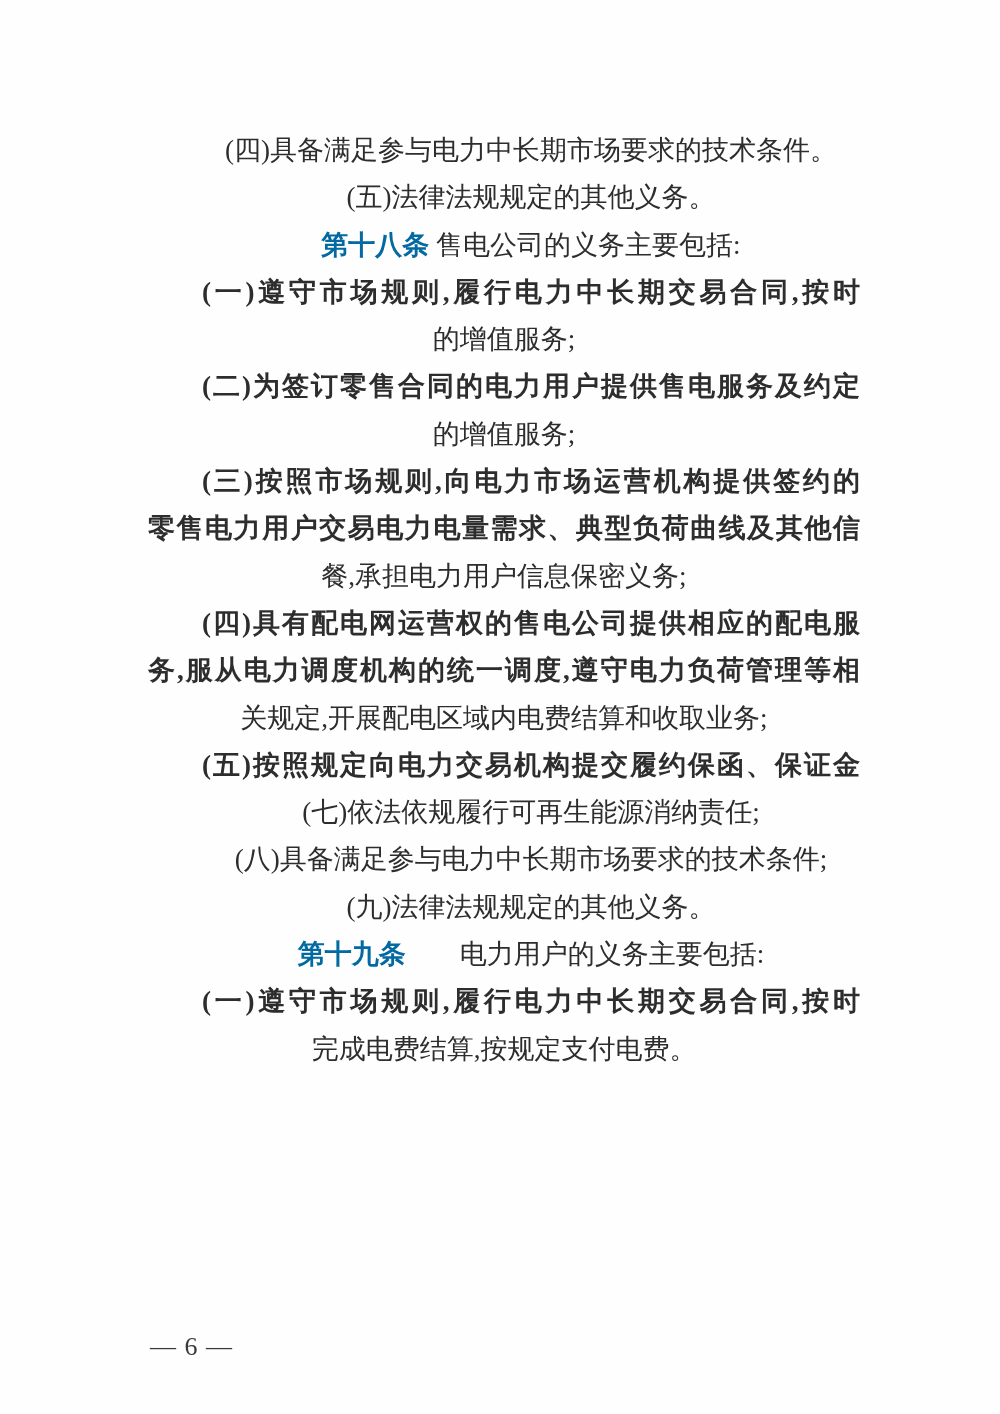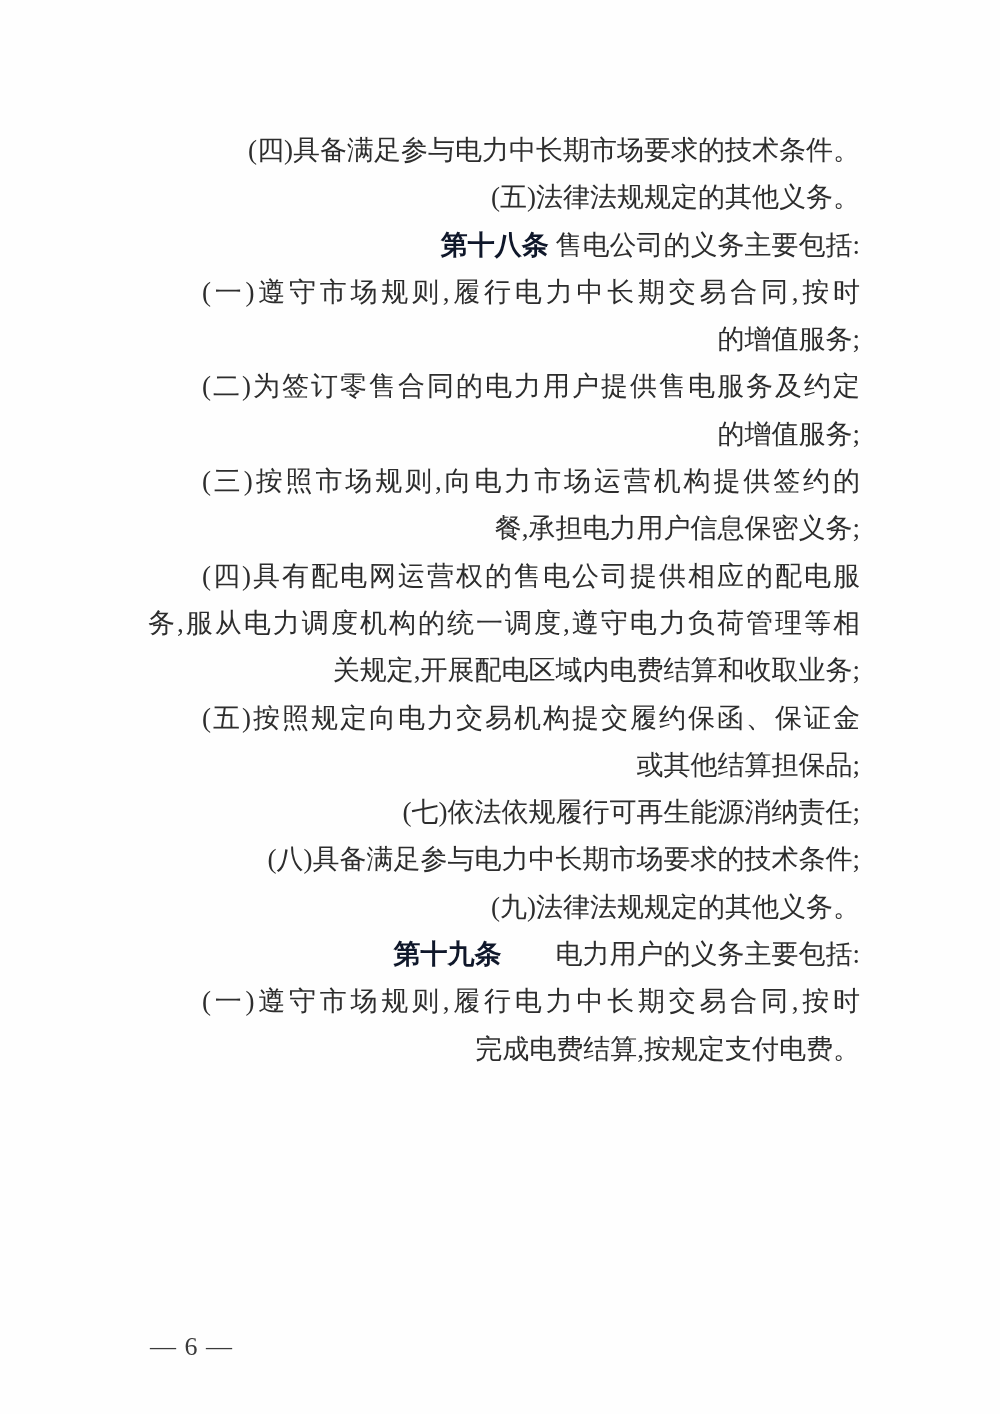--- a/index.html
+++ b/index.html
@@ -21,32 +21,33 @@
     position: absolute;
     left: 148px;
     top: 127px;
     width: 712px;
     font-size: 27px;
   }
   .line {
     height: 47.3px;
     line-height: 47.3px;
     white-space: nowrap;
-    text-align: right;
+    text-align: center;
   }
   .line.indent {
     text-indent: 2em;
   }
   .line.fill {
     text-align: justify;
     text-align-last: justify;
+    font-weight: bold;
   }
   .art {
     font-weight: bold;
-    color: #0f172a;
+    color: #0369a1;
   }
   .pagenum {
     position: absolute;
     left: 150px;
     top: 1332px;
     font-size: 26px;
     line-height: 30px;
     color: #3a3a3a;
     letter-spacing: 1px;
   }
@@ -74,32 +75,32 @@
       <div class="line">的增值服务;</div>
     </div>
 
     <div class="para">
       <div class="line indent fill">(二)为签订零售合同的电力用户提供售电服务及约定</div>
       <div class="line">的增值服务;</div>
     </div>
 
     <div class="para">
       <div class="line indent fill">(三)按照市场规则,向电力市场运营机构提供签约的</div>
+      <div class="line fill">零售电力用户交易电力电量需求、典型负荷曲线及其他信</div>
       <div class="line">餐,承担电力用户信息保密义务;</div>
     </div>
 
     <div class="para">
       <div class="line indent fill">(四)具有配电网运营权的售电公司提供相应的配电服</div>
       <div class="line fill">务,服从电力调度机构的统一调度,遵守电力负荷管理等相</div>
       <div class="line">关规定,开展配电区域内电费结算和收取业务;</div>
     </div>
 
     <div class="para">
       <div class="line indent fill">(五)按照规定向电力交易机构提交履约保函、保证金</div>
-      <div class="line">或其他结算担保品;</div>
     </div>
 
     <div class="para">
     </div>
 
     <div class="para">
       <div class="line indent">(七)依法依规履行可再生能源消纳责任;</div>
     </div>
 
     <div class="para">

